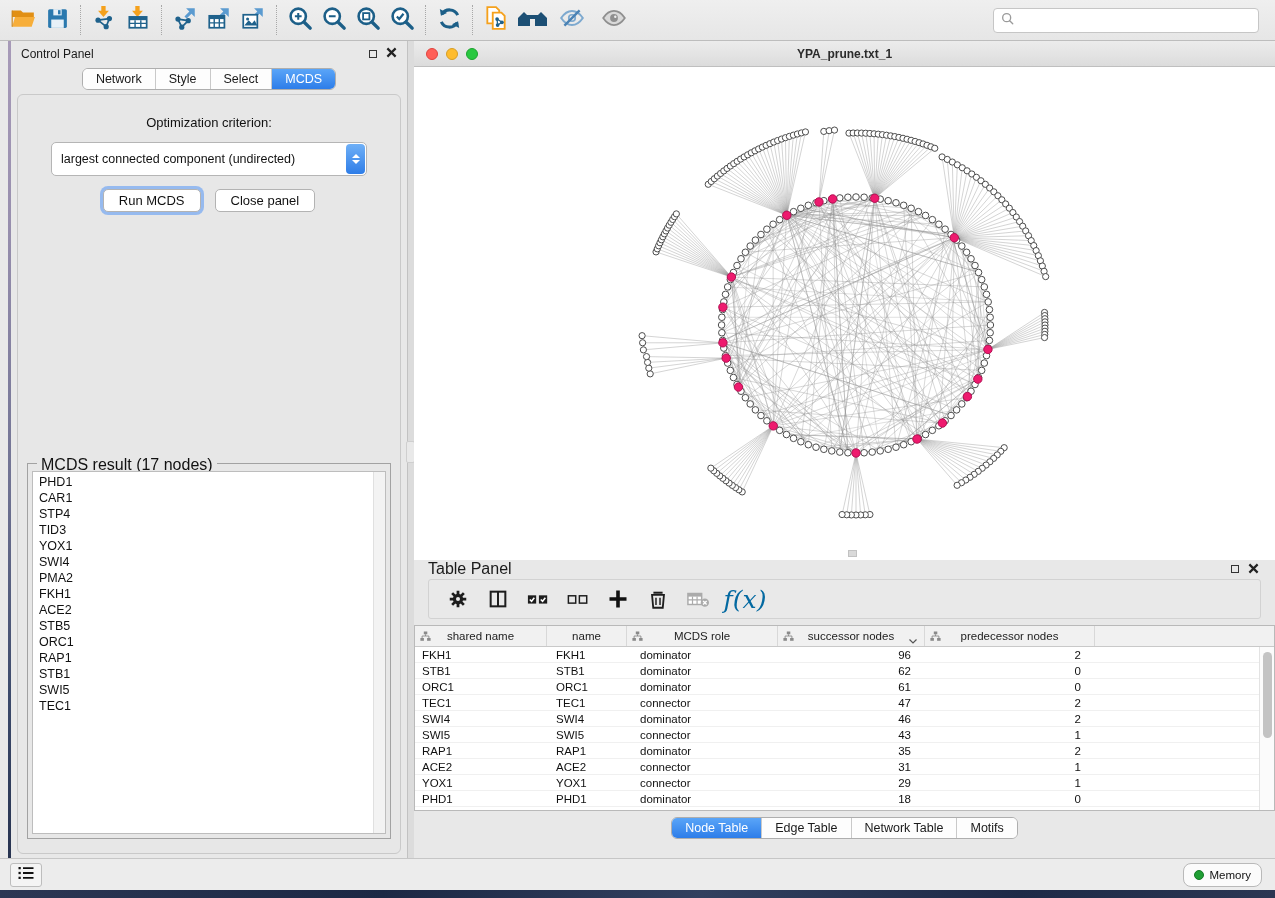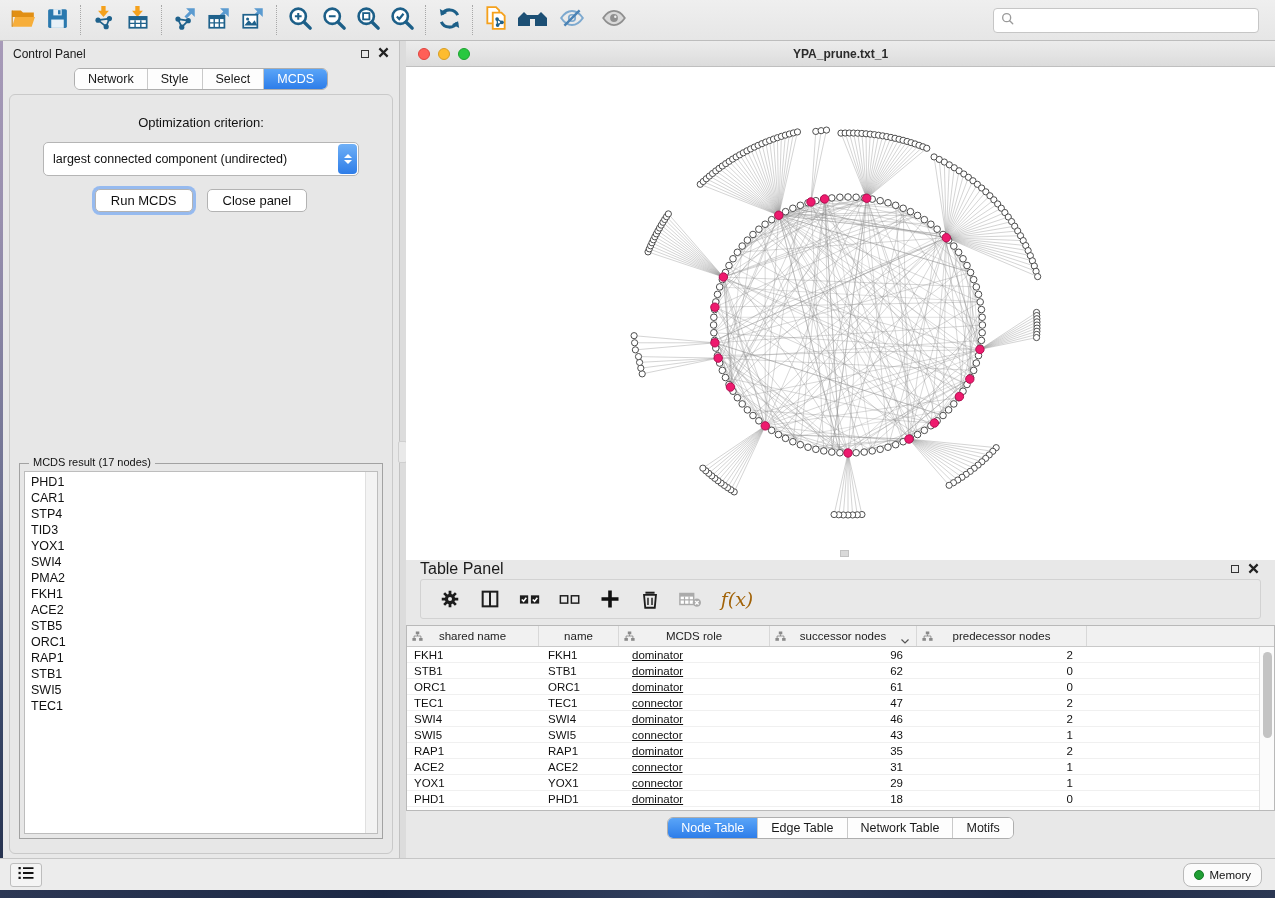--- a/index.html
+++ b/index.html
@@ -9,21 +9,21 @@
   .toolbar { position:absolute; top:0; left:0; right:0; height:41px;
     background:linear-gradient(#efefef,#e6e6e6); border-bottom:1px solid #bdbdbd;
     display:flex; align-items:center; padding-left:6px; }
   .tb-btn { width:34px; height:32px; display:flex; align-items:center; justify-content:center; border-radius:4px; }
   .tb-sep { width:1px; height:30px; margin:0 6px; border-left:1px dotted #a8a8a8; }
   .search-wrap { position:absolute; right:16px; top:8px; width:266px; height:25px;
     background:#fff; border:1px solid #c6c6c6; border-radius:4px; display:flex; align-items:center; padding-left:6px; }
   .search-wrap input { border:none; outline:none; flex:1; font-size:12px; font-family:"Liberation Sans",sans-serif; background:transparent; }
 
   
-  .main { position:absolute; top:41px; left:0; right:0; height:817px; background:#e8e8e8; }
+  .main { position:absolute; top:41px; left:8px; right:0; height:817px; background:#e8e8e8; }
   .left-strip { position:absolute; left:0; top:0; bottom:0; width:3px;
     background:linear-gradient(180deg,#a79ab8 0%,#988fae 22%,#6f7292 55%,#3c4a6b 80%,#273350 100%); }
 
   
   .control-panel { position:absolute; left:3px; top:0; width:397px; height:817px; background:#e8e8e8; border-right:1px solid #c2c2c2; }
   .cp-header { height:26px; display:flex; align-items:center; padding:0 10px; font-size:12px; color:#1a1a1a; }
   .panel-header-icons { margin-left:auto; display:flex; gap:9px; align-items:center; }
   .cp-tabs { display:flex; justify-content:center; margin-top:1px; }
   .seg { display:inline-flex; border:1px solid #aeaeae; border-radius:6px; overflow:hidden; background:#fdfdfd; }
   .seg .tab { padding:3px 13px; font-size:12.5px; color:#1a1a1a; border-right:1px solid #c9c9c9; background:#fdfdfd; }
@@ -36,21 +36,21 @@
     display:flex; align-items:center; font-size:12.5px; color:#111; position:relative; padding-left:9px; }
   .select-stepper { position:absolute; right:1px; top:1px; bottom:1px; width:19px; border-radius:4px;
     background:linear-gradient(#6fb0f7,#2e7de8); display:flex; flex-direction:column; align-items:center; justify-content:center; gap:2px; }
   .select-stepper i { width:0; height:0; border-left:4px solid transparent; border-right:4px solid transparent; }
   .select-stepper i.up { border-bottom:4px solid #fff; }
   .select-stepper i.down { border-top:4px solid #fff; }
   .btn-row { display:flex; justify-content:center; gap:14px; margin-top:13px; }
   .btn { background:#fff; border:1px solid #b3b3b3; border-radius:5px; padding:3px 15px; font-size:13px; color:#111; }
   .btn.focused { box-shadow:0 0 0 3px rgba(96,156,245,.6); }
   .mcds-group { position:absolute; left:9px; right:9px; top:368px; bottom:14px; border:1px solid #a2a2a2; }
-  .mcds-legend { position:absolute; top:-8px; left:9px; background:#e7e7e7; padding:0 4px; font-size:11px; color:#111; }
+  .mcds-legend { position:absolute; top:-8px; left:9px; background:#e7e7e7; padding:0 4px; font-size:16px; color:#111; }
   .mcds-list { position:absolute; left:4px; right:4px; top:7px; bottom:4px; background:#fff; border:1px solid #bdbdbd; overflow:hidden; }
   .mcds-items { position:absolute; left:6px; top:2px; right:16px; }
   .mcds-item { font-size:12.5px; line-height:16px; color:#111; }
   .mcds-scroll { position:absolute; right:0; top:0; bottom:0; width:12px; background:#f3f3f3; border-left:1px solid #e0e0e0; }
 
   
   .v-splitter { position:absolute; left:400px; top:0; width:6px; height:817px; background:#dcdcdc; }
   .v-handle { position:absolute; left:-2px; top:400px; width:9px; height:22px; background:#e9e9e9; border:1px solid #cfcfcf; border-radius:2px; }
 
   
@@ -66,31 +66,31 @@
   .net-canvas { position:relative; height:493px; background:#fff; }
   .net-canvas svg { position:absolute; inset:0; }
   .canvas-handle { position:absolute; left:434px; bottom:3px; width:9px; height:7px; background:#d9d9d9; border:1px solid #c2c2c2; }
 
   
   .table-panel { position:absolute; left:0; right:0; top:519px; bottom:0; background:#e8e8e8; }
   .tp-header { height:18px; display:flex; align-items:center; padding:0 16px 0 14px; font-size:16px; color:#1a1a1a; }
   .tp-toolbar { margin:1px 14px 0; height:40px; background:#e9e9e9; border:1px solid #d2d2d2; border-radius:3px;
     display:flex; align-items:center; gap:10px; padding-left:14px; }
   .tp-tool { width:30px; height:30px; display:flex; align-items:center; justify-content:center; }
-  .fx-label { font-family:"DejaVu Serif", serif; font-style:italic; font-size:19px; color:#a16207; }
+  .fx-label { font-family:"DejaVu Serif", serif; font-style:italic; font-size:25px; color:#0369a1; }
   .tp-table { margin:6px 0 0; height:186px; background:#fff; border:1px solid #b9b9b9; position:relative; overflow:hidden; }
   .t-grid { display:grid; grid-template-columns:132px 80px 151px 147px 170px 1fr; }
   .t-head { height:21px; background:#f1f1f1; border-bottom:1px solid #c9c9c9; }
   .t-head .hc { position:relative; display:flex; align-items:center; justify-content:center; font-size:11.5px; color:#222;
     border-right:1px solid #d8d8d8; }
   .hc .tree { position:absolute; left:5px; top:5px; }
   .hc .chev { position:absolute; right:7px; top:8px; }
   .t-row { height:16px; border-bottom:1px solid #f0f0f0; }
   .t-row div { font-size:11.5px; color:#111; line-height:16px; white-space:nowrap; overflow:hidden; }
-  .c-left6 { padding-left:7px; } .c-left8 { padding-left:9px; } .c-left12 { padding-left:13px;text-decoration:underline; }
+  .c-left6 { padding-left:7px; } .c-left8 { padding-left:9px; } .c-left12 { padding-left:13px; }
   .c-right { text-align:right; padding-right:14px; }
   .t-scroll { position:absolute; right:0; top:21px; bottom:0; width:15px; background:#fbfbfb; border-left:1px solid #e3e3e3; }
   .t-thumb { position:absolute; left:3px; top:5px; width:9px; height:86px; background:#c3c3c3; border-radius:5px; }
   .tp-tabs { display:flex; justify-content:center; margin-top:6px; }
 
   
   .status-bar { position:absolute; left:0; right:0; top:858px; height:32px; background:#ececec; border-top:1px solid #c6c6c6; }
   .sb-left-btn { position:absolute; left:10px; top:4px; width:32px; height:24px; background:#f4f4f4; border:1px solid #bdbdbd; border-radius:3px;
     display:flex; align-items:center; justify-content:center; }
   .memory-btn { position:absolute; right:13px; top:4px; height:24px; background:#fbfbfb; border:1px solid #b9b9b9; border-radius:8px;

